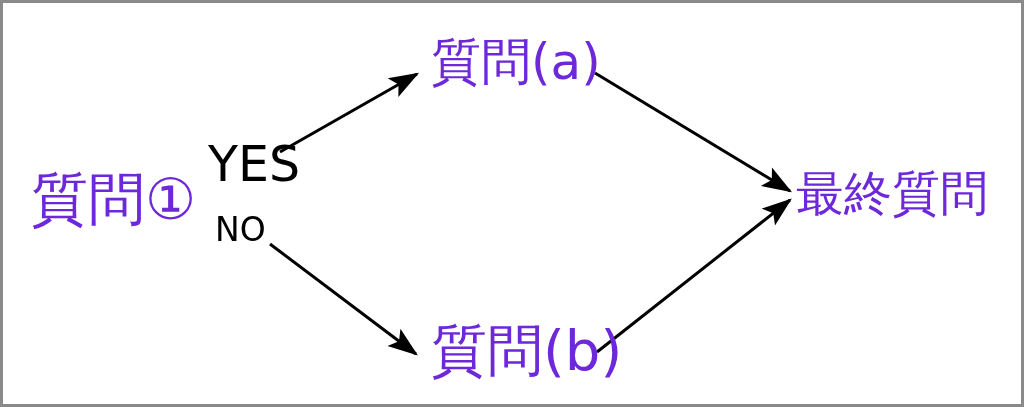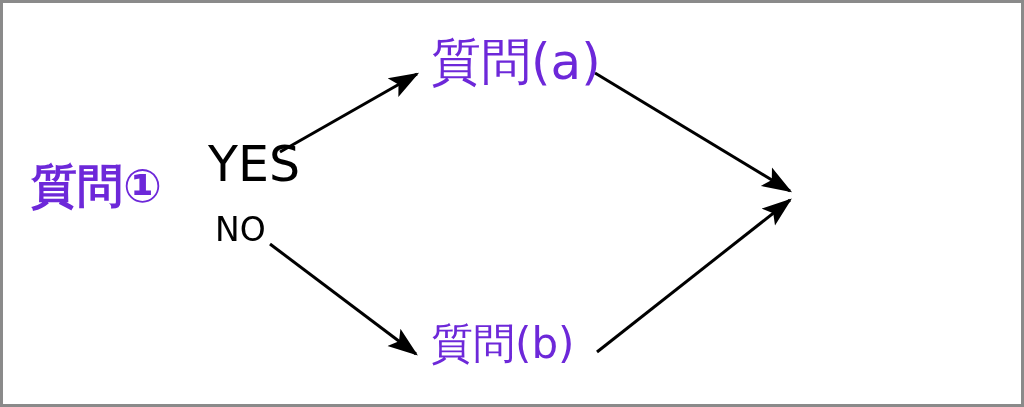--- a/index.html
+++ b/index.html
@@ -35,23 +35,23 @@
   }
   .edge-label {
     position: absolute;
     color: #000000;
     white-space: nowrap;
     line-height: 1;
     font-weight: 400;
     margin-left: 24px;
   }
   
-  #node-start   { left: 28px;  top: 160px; font-size: 46px; font-weight: bold; }
+  #node-start   { left: 28px;  top: 168px; font-size: 57px; }
   #node-a       { left: 428px; top: 34px;  font-size: 50px; }
-  #node-b       { left: 428px; top: 320px; font-size: 42px; }
+  #node-b       { left: 428px; top: 320px; font-size: 56px; }
   #node-final   { left: 793px; top: 166px; font-size: 48px; }
   #label-yes    { left: 181px; top: 137px; font-size: 49px; }
   #label-no     { left: 188px; top: 210px; font-size: 33px; }
 </style>
 </head>
 <body>
 
 <div id="canvas">
 
   <svg id="edge-layer" viewBox="0 0 1024 407" xmlns="http://www.w3.org/2000/svg">
@@ -73,14 +73,15 @@
   <div class="node-label" id="node-start">質問①</div>
 
   <div class="edge-label" id="label-yes">YES</div>
 
   <div class="edge-label" id="label-no">NO</div>
 
   <div class="node-label" id="node-a">質問(a)</div>
 
   <div class="node-label" id="node-b">質問(b)</div>
 
+  <div class="node-label" id="node-final">最終質問</div>
 
 </div>
 
 </body></html>

